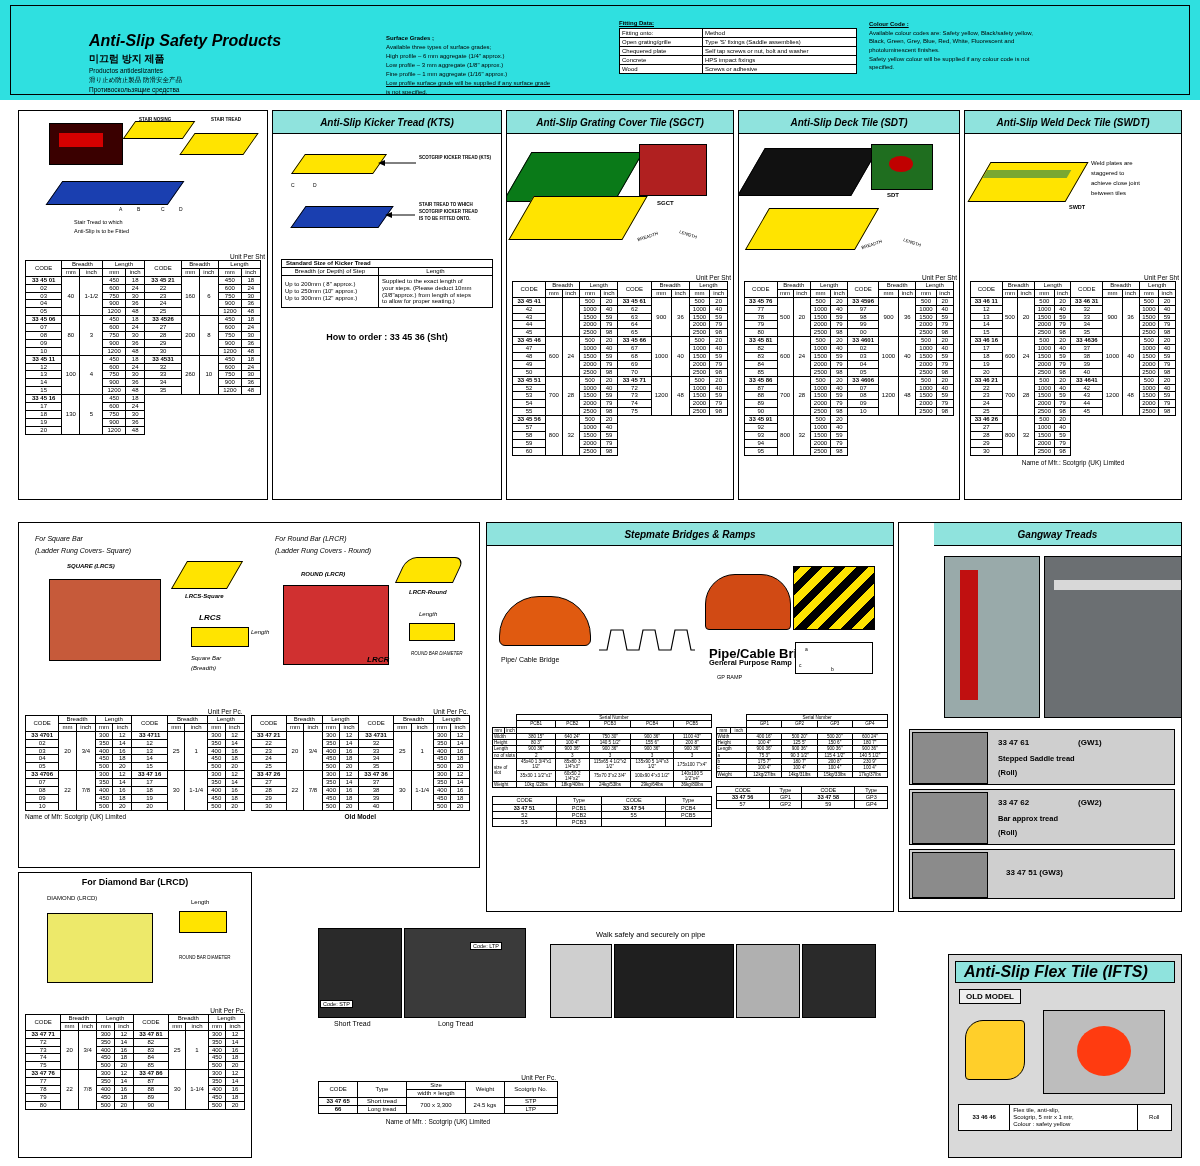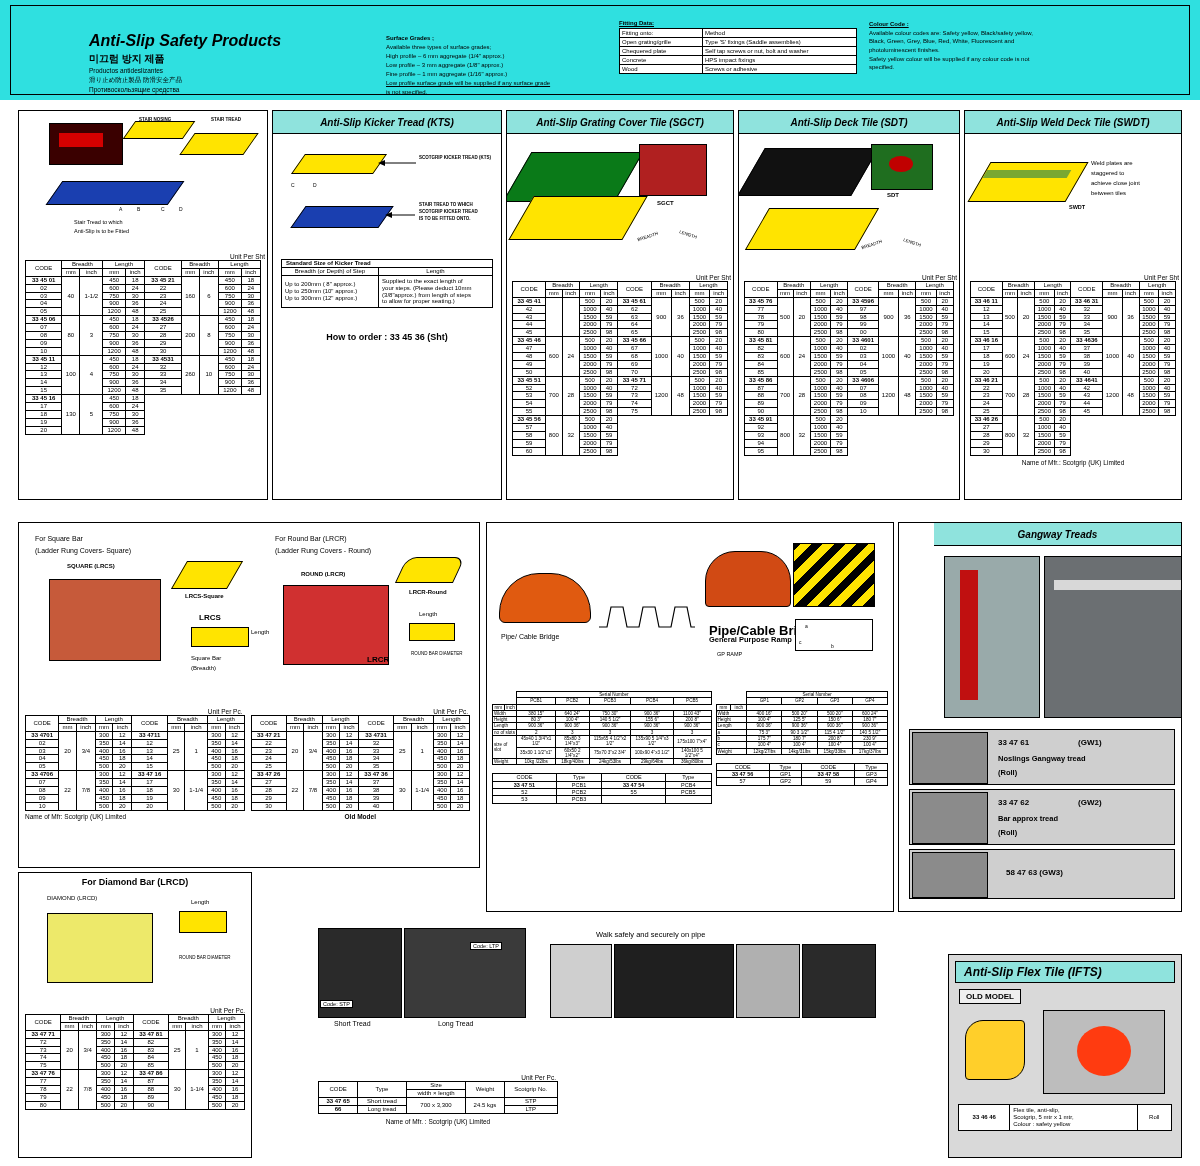--- a/index.html
+++ b/index.html
@@ -42,21 +42,21 @@
   .mfr{font-size:6.5px;text-align:center;}
 
   
   
   #pw-head{background:#2fe0e0;border:1px solid #000;box-sizing:border-box;}
   #pw-head .t1{font-weight:bold;font-size:11px;font-style:italic;}
   #pw-head .t2{font-size:6.2px;line-height:1.5;}
 
   
   #flex{position:absolute;border:1px solid #000;background:#d9d9d9;box-sizing:border-box;}
-  #flex .fh{background:#8fe3dd;border:1px solid #000;box-sizing:border-box;font-weight:bold;font-style:italic;font-size:12px;display:flex;align-items:center;padding-left:8px;}
+  #flex .fh{background:#8fe3dd;border:1px solid #000;box-sizing:border-box;font-weight:bold;font-style:italic;font-size:16px;display:flex;align-items:center;padding-left:8px;}
   #oldmodel{background:#efefef;border:1px solid #000;font-size:8px;font-weight:bold;padding:2px 6px;display:inline-block;}
 
   .gwrow{position:absolute;background:#cfcfcf;border:1px solid #000;box-sizing:border-box;}
   .gwlabel{font-size:8px;font-weight:bold;text-align:right;}
   .gwlabel2{font-size:7.5px;font-weight:bold;}
 
   .lbl{position:absolute;font-size:6px;}
   .lblb{position:absolute;font-size:6px;font-weight:bold;}
   .codebox{border:1px solid #000;background:#fff;font-size:5.5px;padding:0 2px;position:absolute;}
 </style>
@@ -981,21 +981,21 @@
             <td>2500</td>
             <td>98</td>
             </tr>
       </tbody>
         </table>
     </div>
     <div class="mfr" style="margin-top:3px;">Name of Mfr.: Scotgrip (UK) Limited</div>
   </div>
 
   <div class="panel" style="left:18px;top:522px;width:462px;height:346px;">
-    <div class="illus" style="height:185px;position:relative;">
+    <div class="illus" style="height:185px;position:relative;font-style:italic;">
       <span class="lbl" style="left:16px;top:12px;font-size:7px;">For Square Bar</span>
       <span class="lbl" style="left:16px;top:24px;font-size:7px;">(Ladder Rung Covers- Square)</span>
       <span class="lblb" style="left:48px;top:40px;font-size:6px;">SQUARE (LRCS)</span>
       <div style="position:absolute;left:30px;top:56px;width:110px;height:80px;background:#c65a3a;border:1px solid #000;"></div>
       <div style="position:absolute;left:160px;top:38px;width:54px;height:26px;background:#ffe400;border:1px solid #000;transform:skewX(-30deg);"></div>
       <span class="lblb" style="left:166px;top:70px;font-size:6px;">LRCS-Square</span>
       <span class="lblb" style="left:180px;top:90px;font-size:8px;">LRCS</span>
       <div style="position:absolute;left:172px;top:104px;width:56px;height:18px;background:#ffe400;border:1px solid #000;"></div>
       <span class="lbl" style="left:232px;top:106px;">Length</span>
       <span class="lbl" style="left:172px;top:132px;">Square Bar</span>
@@ -1371,20 +1371,21 @@
             <td>90</td>
             <td>500</td>
             <td>20</td>
             </tr>
       </tbody>
         </table>
     </div>
   </div>
 
   <div class="panel" style="left:486px;top:522px;width:408px;height:390px;">
+    <div class="ph">Stepmate Bridges &amp; Ramps</div>
     <div class="illus" style="height:168px;position:relative;">
       <div style="position:absolute;left:12px;top:50px;width:90px;height:48px;background:#e05a10;border:1px solid #000;border-radius:40px 40px 6px 6px;"></div>
       <svg style="position:absolute;left:110px;top:70px;" width="100" height="36">
         <path d="M2,34 L10,34 L14,14 L26,14 L30,34 L42,34 L46,14 L58,14 L62,34 L74,34 L78,14 L90,14 L94,34 L98,34" fill="none" stroke="#000" stroke-width="1.2"></path>
       </svg>
       <div style="position:absolute;left:218px;top:28px;width:84px;height:54px;background:#d14a14;border:1px solid #000;border-radius:30px 30px 4px 4px;"></div>
       <div style="position:absolute;left:306px;top:20px;width:80px;height:62px;background:#ffe400;border:1px solid #000;"></div>
       <div style="position:absolute;left:306px;top:20px;width:80px;height:62px;background:repeating-linear-gradient(-45deg,#000 0 8px,#ffe400 8px 16px);border:1px solid #000;"></div>
       <span class="lbl" style="left:14px;top:110px;font-size:7px;">Pipe/ Cable Bridge</span>
       <span class="lblb" style="left:222px;top:100px;font-size:13px;">Pipe/Cable Bridges</span>
@@ -1607,35 +1608,35 @@
       <div style="position:absolute;left:10px;top:10px;width:94px;height:160px;background:#9aa;border:1px solid #000;"></div>
       <div style="position:absolute;left:26px;top:24px;width:18px;height:130px;background:#c01010;"></div>
       <div style="position:absolute;left:110px;top:10px;width:164px;height:160px;background:#6b6f72;border:1px solid #000;"></div>
       <div style="position:absolute;left:120px;top:34px;width:146px;height:10px;background:#d8d8d8;"></div>
     </div>
 
     <div class="gwrow" style="left:10px;top:206px;width:266px;height:56px;">
       <div style="position:absolute;left:2px;top:2px;width:74px;height:50px;background:#8b8b8b;border:1px solid #000;"></div>
       <span class="gwlabel" style="position:absolute;left:88px;top:8px;">33 47 61</span>
       <span class="gwlabel" style="position:absolute;left:168px;top:8px;">(GW1)</span>
-      <span class="gwlabel2" style="position:absolute;left:88px;top:24px;">Noslings Gangway tread</span>
+      <span class="gwlabel2" style="position:absolute;left:88px;top:24px;">Stepped Saddle tread</span>
       <span class="gwlabel2" style="position:absolute;left:88px;top:38px;">(Roll)</span>
     </div>
 
     <div class="gwrow" style="left:10px;top:266px;width:266px;height:56px;">
       <div style="position:absolute;left:2px;top:2px;width:74px;height:50px;background:#8b8b8b;border:1px solid #000;"></div>
       <span class="gwlabel" style="position:absolute;left:88px;top:8px;">33 47 62</span>
       <span class="gwlabel" style="position:absolute;left:168px;top:8px;">(GW2)</span>
       <span class="gwlabel2" style="position:absolute;left:88px;top:24px;">Bar approx tread</span>
       <span class="gwlabel2" style="position:absolute;left:88px;top:38px;">(Roll)</span>
     </div>
 
     <div class="gwrow" style="left:10px;top:326px;width:266px;height:50px;">
       <div style="position:absolute;left:2px;top:2px;width:74px;height:44px;background:#8b8b8b;border:1px solid #000;"></div>
-      <span class="gwlabel" style="position:absolute;left:96px;top:18px;">58 47 63 (GW3)</span>
+      <span class="gwlabel" style="position:absolute;left:96px;top:18px;">33 47 51 (GW3)</span>
     </div>
   </div>
 
 
   <div style="position:absolute;left:318px;top:928px;width:560px;height:120px;">
     <div style="position:absolute;left:0;top:0;width:82px;height:88px;background:#2a2a2a;border:1px solid #000;"></div>
     <div style="position:absolute;left:86px;top:0;width:120px;height:88px;background:#3a3a3a;border:1px solid #000;"></div>
     <div class="codebox" style="left:2px;top:72px;">Code: STP</div>
     <div class="codebox" style="left:152px;top:14px;">Code: LTP</div>
     <span class="lbl" style="left:16px;top:92px;font-size:7px;">Short Tread</span>

